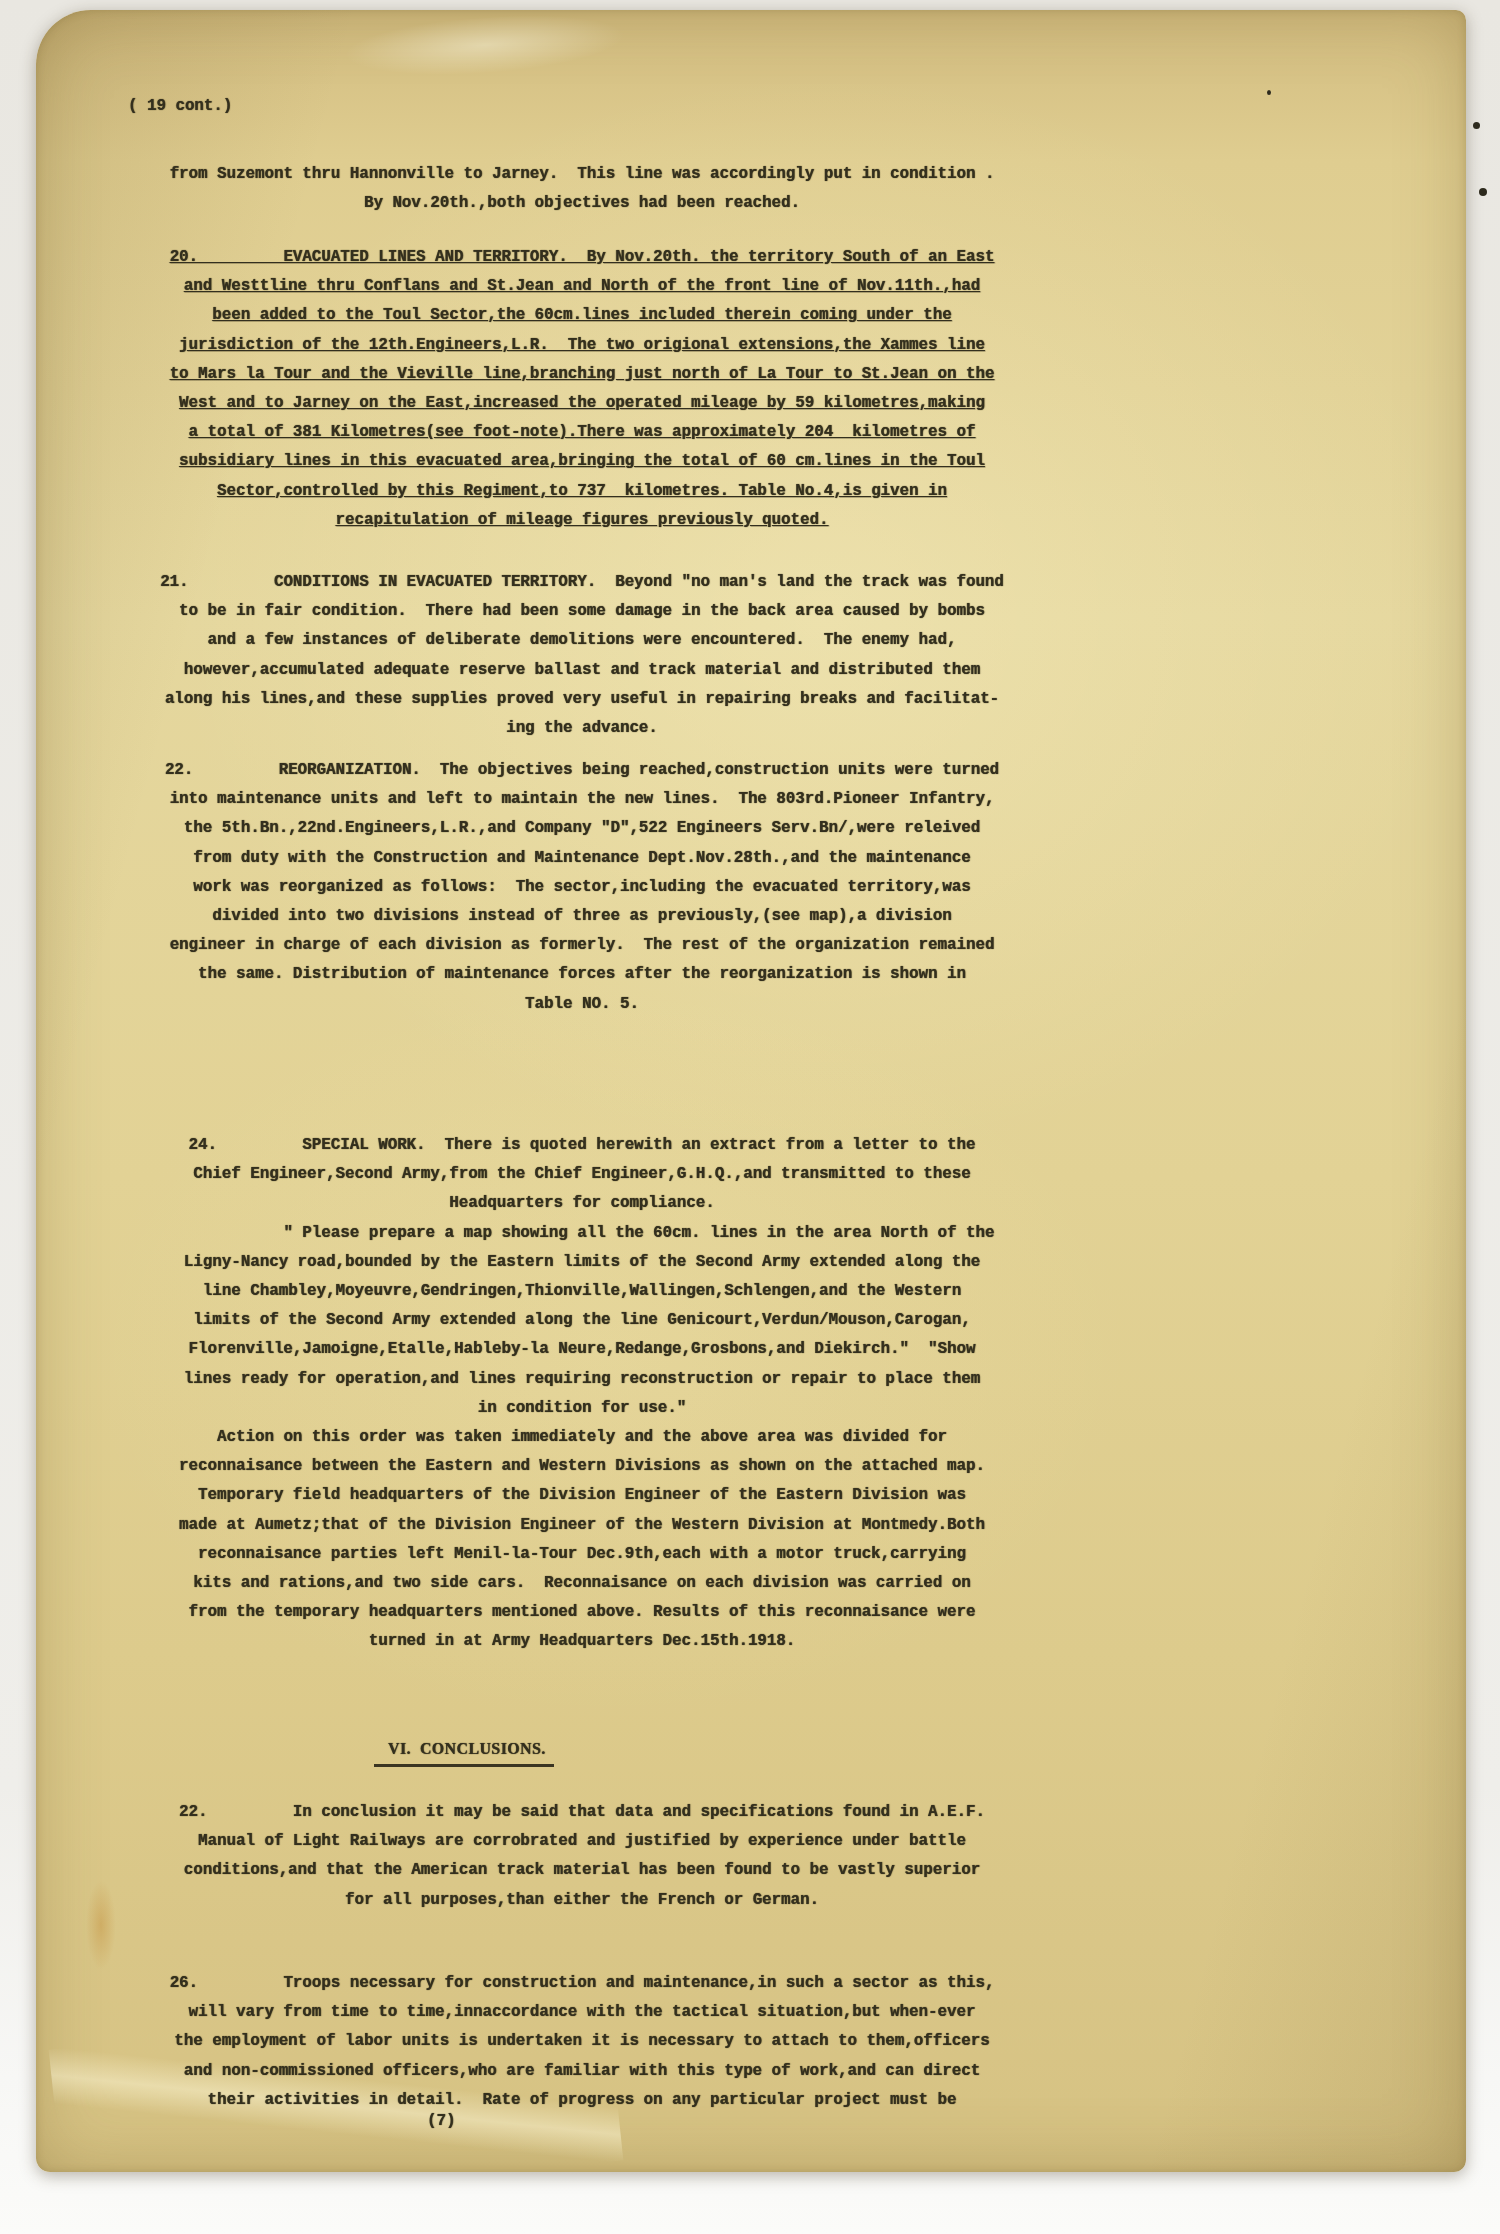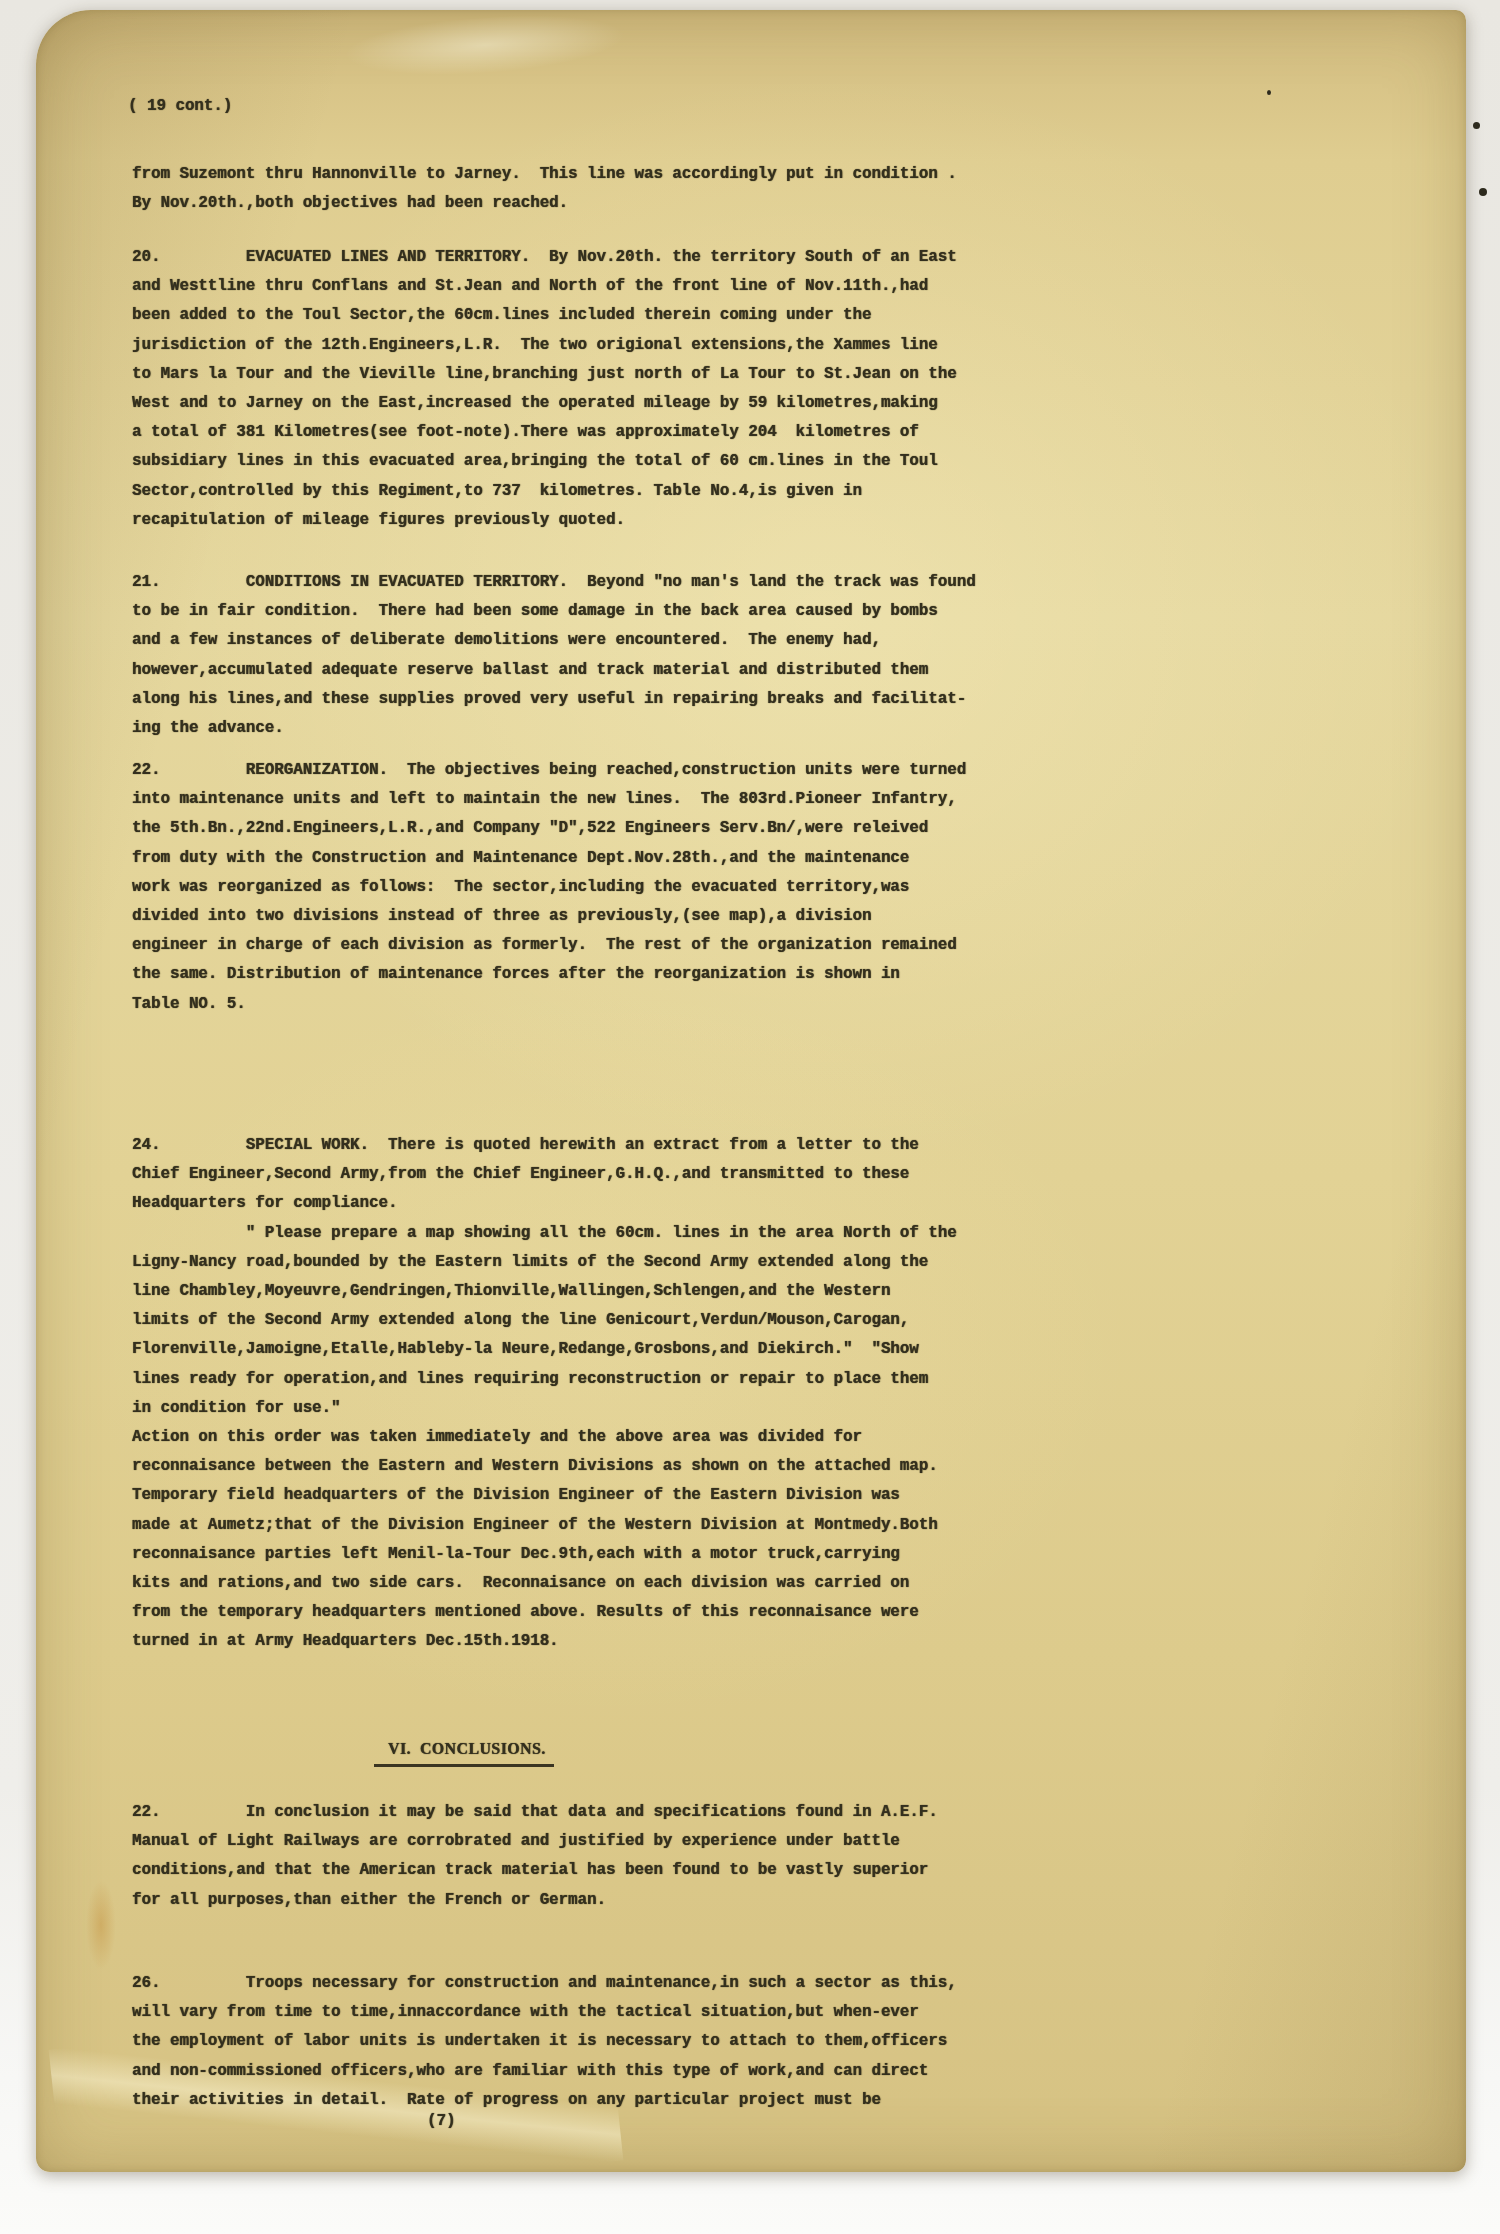--- a/index.html
+++ b/index.html
@@ -24,24 +24,24 @@
   #stain-left{left:50px;top:1870px;width:30px;height:90px;border-radius:50%;
     background:radial-gradient(ellipse, rgba(190,130,40,0.35), transparent 70%);}
   .speck{position:absolute;background:#2d2a1d;border-radius:50%;}
   #speck-1{left:1437px;top:112px;width:7px;height:7px;}
   #speck-2{left:1443px;top:178px;width:8px;height:8px;}
   #speck-3{left:1231px;top:80px;width:4px;height:5px;}
   .tw{position:absolute;margin:12px;white-space:pre;
     font-family:"Liberation Mono","DejaVu Sans Mono",monospace;
     font-size:15.8px;line-height:29.2px;font-weight:700;color:#332f1e;
     text-shadow:0.5px 0.4px 1px rgba(48,42,18,0.78), -0.3px 0 0.8px rgba(48,42,18,0.42);}
-  .col{left:120px;width:900px;}
+  .col{left:120px;width:900px;text-align:center;}
   #doc-header{left:116px;top:80px;}
   #para-cont{top:148px;}
-  #para-20{top:231px;}
+  #para-20{top:231px;text-decoration:underline;}
   #para-21{top:556px;}
   #para-22{top:744px;}
   #para-23{top:1032px;}
   #para-24{top:1119px;}
   #section-heading{left:362px;top:1722px;padding:0 8px 1px 14px;
     border-bottom:3px solid #3b3522;letter-spacing:0.5px;font-family:Liberation Serif, serif;}
   #para-25{top:1786px;}
   #para-26{top:1957px;}
   #page-number{left:415px;top:2095px;}
 </style>

